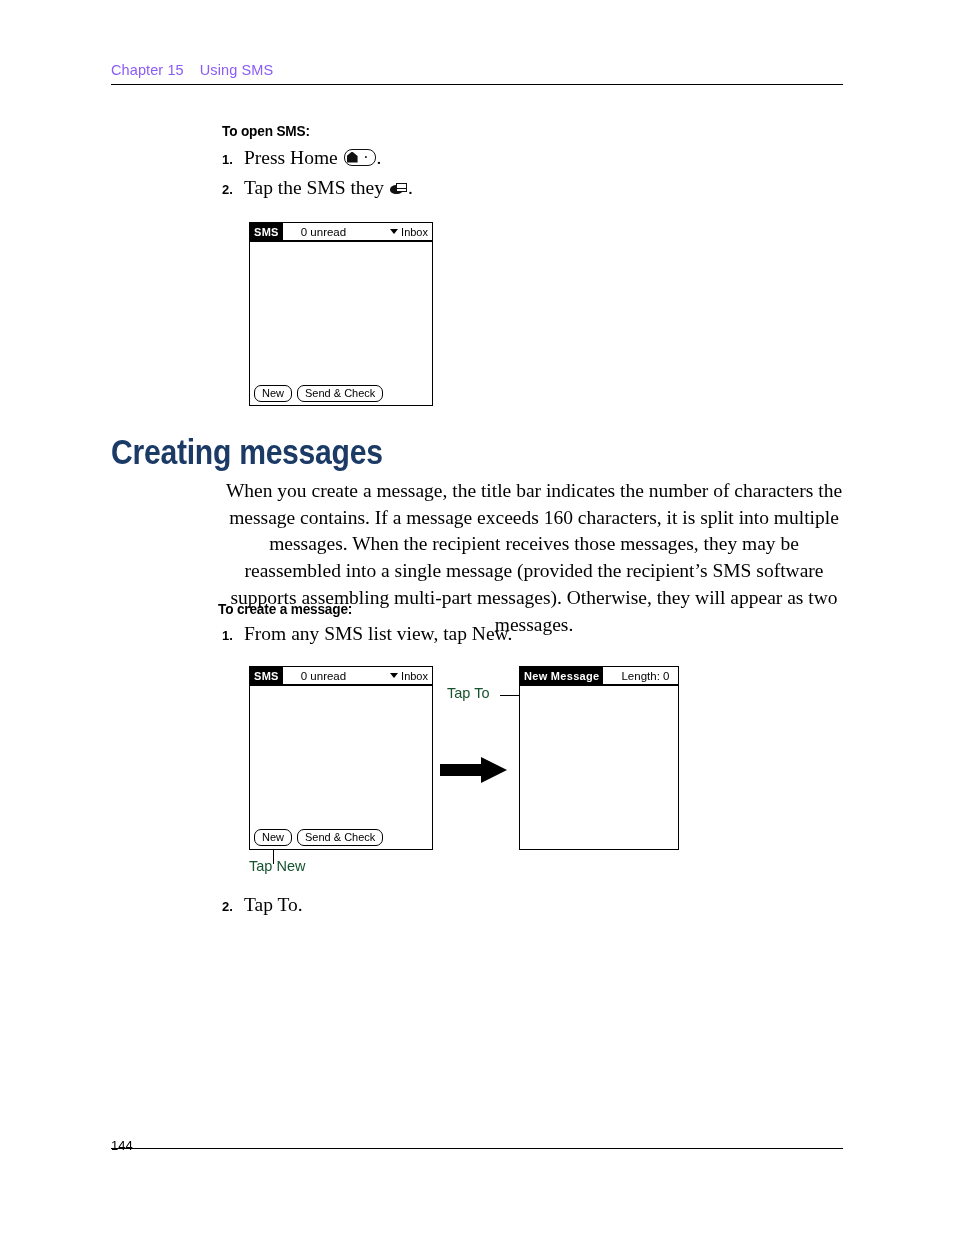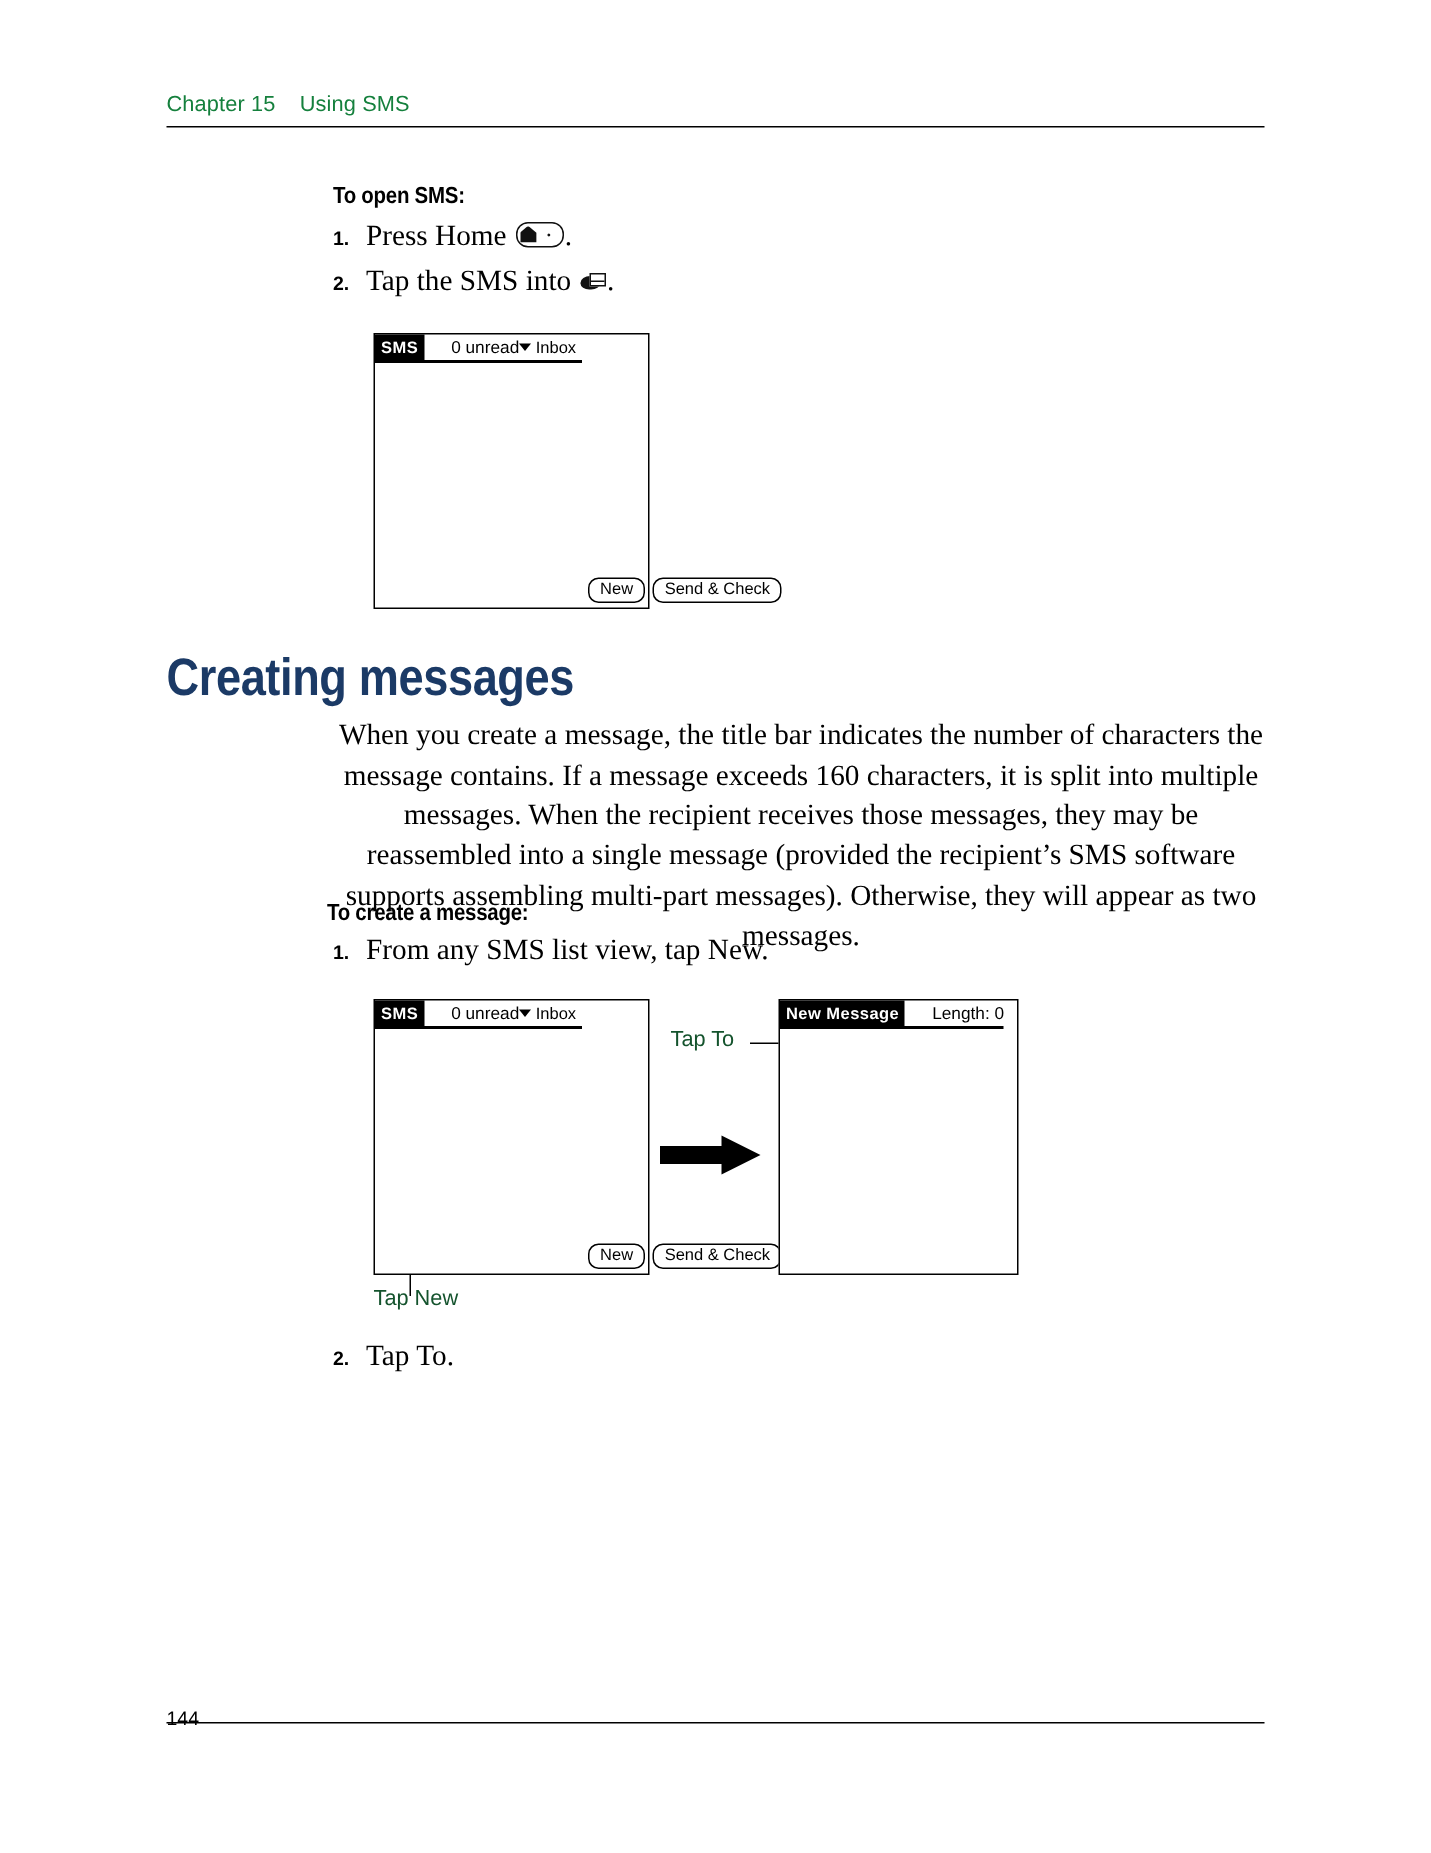--- a/index.html
+++ b/index.html
@@ -20,21 +20,21 @@
   .header-row {
     position: absolute;
     left: 111px;
     top: 62px;
     width: 732px;
   }
   .header-text {
     font-family: "Liberation Sans", sans-serif;
     font-size: 14.5px;
     letter-spacing: 0.1px;
-    color: #15803d;
+    color: #8b5cf6;
     padding-bottom: 6px;
   }
   .header-ch { margin-right: 16px; }
   .header-rule {
     border-bottom: 1.6px solid #000;
     width: 732px;
   }
 
   
   .proc-head {
@@ -216,21 +216,21 @@
     border-radius: 7px;
     font-family: "Liberation Sans", sans-serif;
     font-size: 11px;
     padding: 0px 7px 1px 7px;
     background: #fff;
     line-height: 14px;
     white-space: nowrap;
   }
   .pda-inner {
     display: flex;
-    flex-direction: row;
+    flex-direction: column;
     height: 100%;
     box-sizing: border-box;
   }
 
   
   .to-btn {
     position: absolute;
     left: 5px;
     top: 4px;
     border: 1.5px solid #000;
@@ -326,21 +326,21 @@
 <div class="step" style="left:222px; top:146px;">
   <span class="step-num">1.</span>
   <span class="step-txt">
     <span>Press Home </span><span class="icon-home"><span class="house"></span><span class="dot">•</span></span><span>.</span>
   </span>
 </div>
 
 <div class="step" style="left:222px; top:176px;">
   <span class="step-num">2.</span>
   <span class="step-txt">
-    <span>Tap the SMS into </span><span class="icon-sms"><span class="blob"></span><span class="env"></span></span><span>.</span>
+    <span>Tap the SMS they </span><span class="icon-sms"><span class="blob"></span><span class="env"></span></span><span>.</span>
   </span>
 </div>
 
 <div class="pda" style="left:249px; top:222px; width:184px; height:184px;">
   <div class="pda-inner">
     <div class="pda-title">
       <div class="pda-tab">SMS</div>
       <div class="pda-titletext">0 unread</div>
       <div class="pda-dropdown">
         <span class="tri-down"></span>

